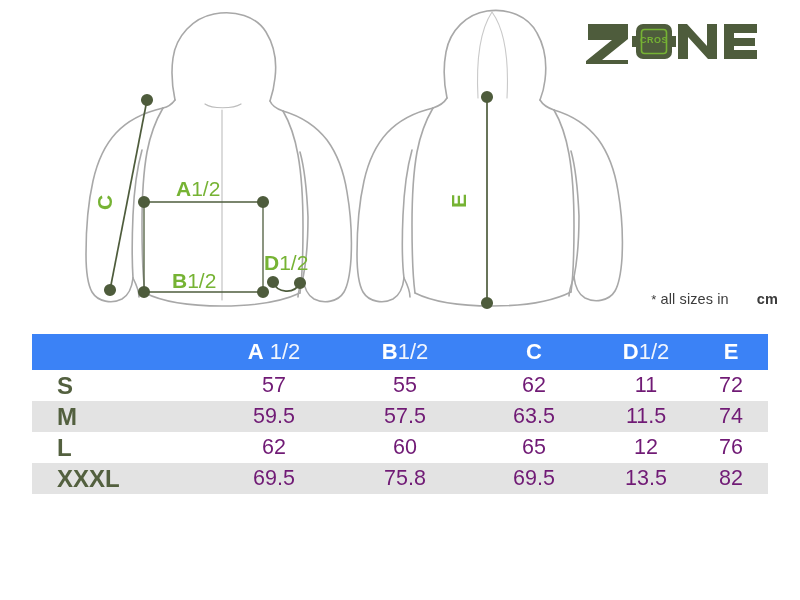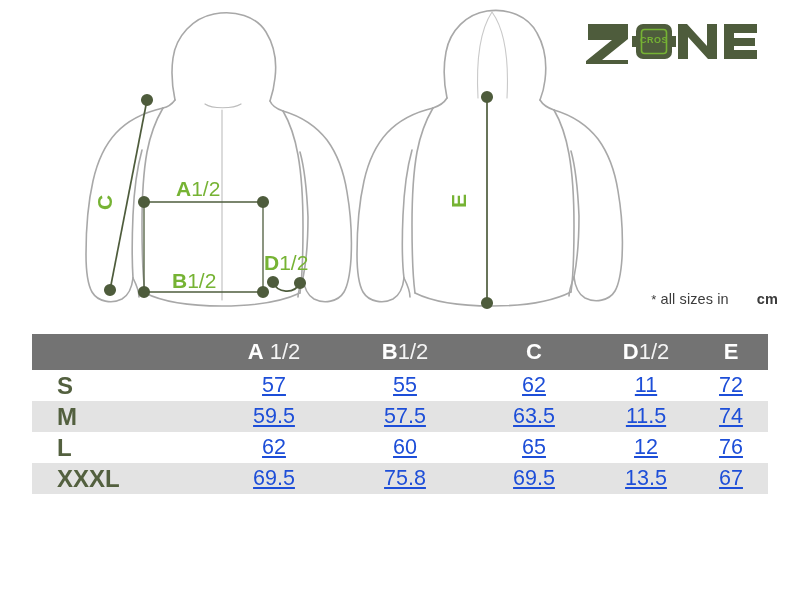--- a/index.html
+++ b/index.html
@@ -62,21 +62,21 @@
     padding: 0;
     margin: 0;
     height: 31px;
     line-height: 31px;
     text-align: center;
     font-size: 21px;
     color: #3b3b3b;
     font-weight: normal;
   }
   #size-table thead th {
-    background: #737373;
+    background: #3b82f6;
     color: #ffffff;
     height: 36px;
     line-height: 36px;
     font-size: 22px;
   }
   #size-table thead th .lt { font-weight: bold; }
   #size-table thead th .half { font-weight: normal; opacity: .92; }
 
   #size-table col.c-size { width: 176px; }
   #size-table col.c-a    { width: 132px; }
@@ -86,21 +86,21 @@
   #size-table col.c-e    { width: 74px; }
 
   #size-table tbody tr.alt { background: #e3e3e3; }
   #size-table tbody td.size-label {
     color: #53603f;
     font-weight: bold;
     font-size: 24px;
     text-align: left;
     padding-left: 25px;
   }
-  #size-table tbody td.val { font-size: 21.5px; color: #1d4ed8; text-decoration: underline; }
+  #size-table tbody td.val { font-size: 21.5px; color: #701a75; }
 </style>
 </head>
 <body>
 
 <div id="logo">
   <svg width="176" height="48" viewBox="0 0 176 48">
     <g fill="#4e5c3c">
 
       <path d="M2 8 h40 v9 h-24 l24 0 v6 l-26 21 h26 v9 h-42 v-8 l26-21 h-24 z"></path>
 
@@ -308,16 +308,16 @@
         <td class="val">65</td>
         <td class="val">12</td>
         <td class="val">76</td>
       </tr>
       <tr class="alt">
         <td class="size-label">XXXL</td>
         <td class="val">69.5</td>
         <td class="val">75.8</td>
         <td class="val">69.5</td>
         <td class="val">13.5</td>
-        <td class="val">67</td>
+        <td class="val">82</td>
       </tr>
     </tbody>
 </table>
 
 </body></html>

